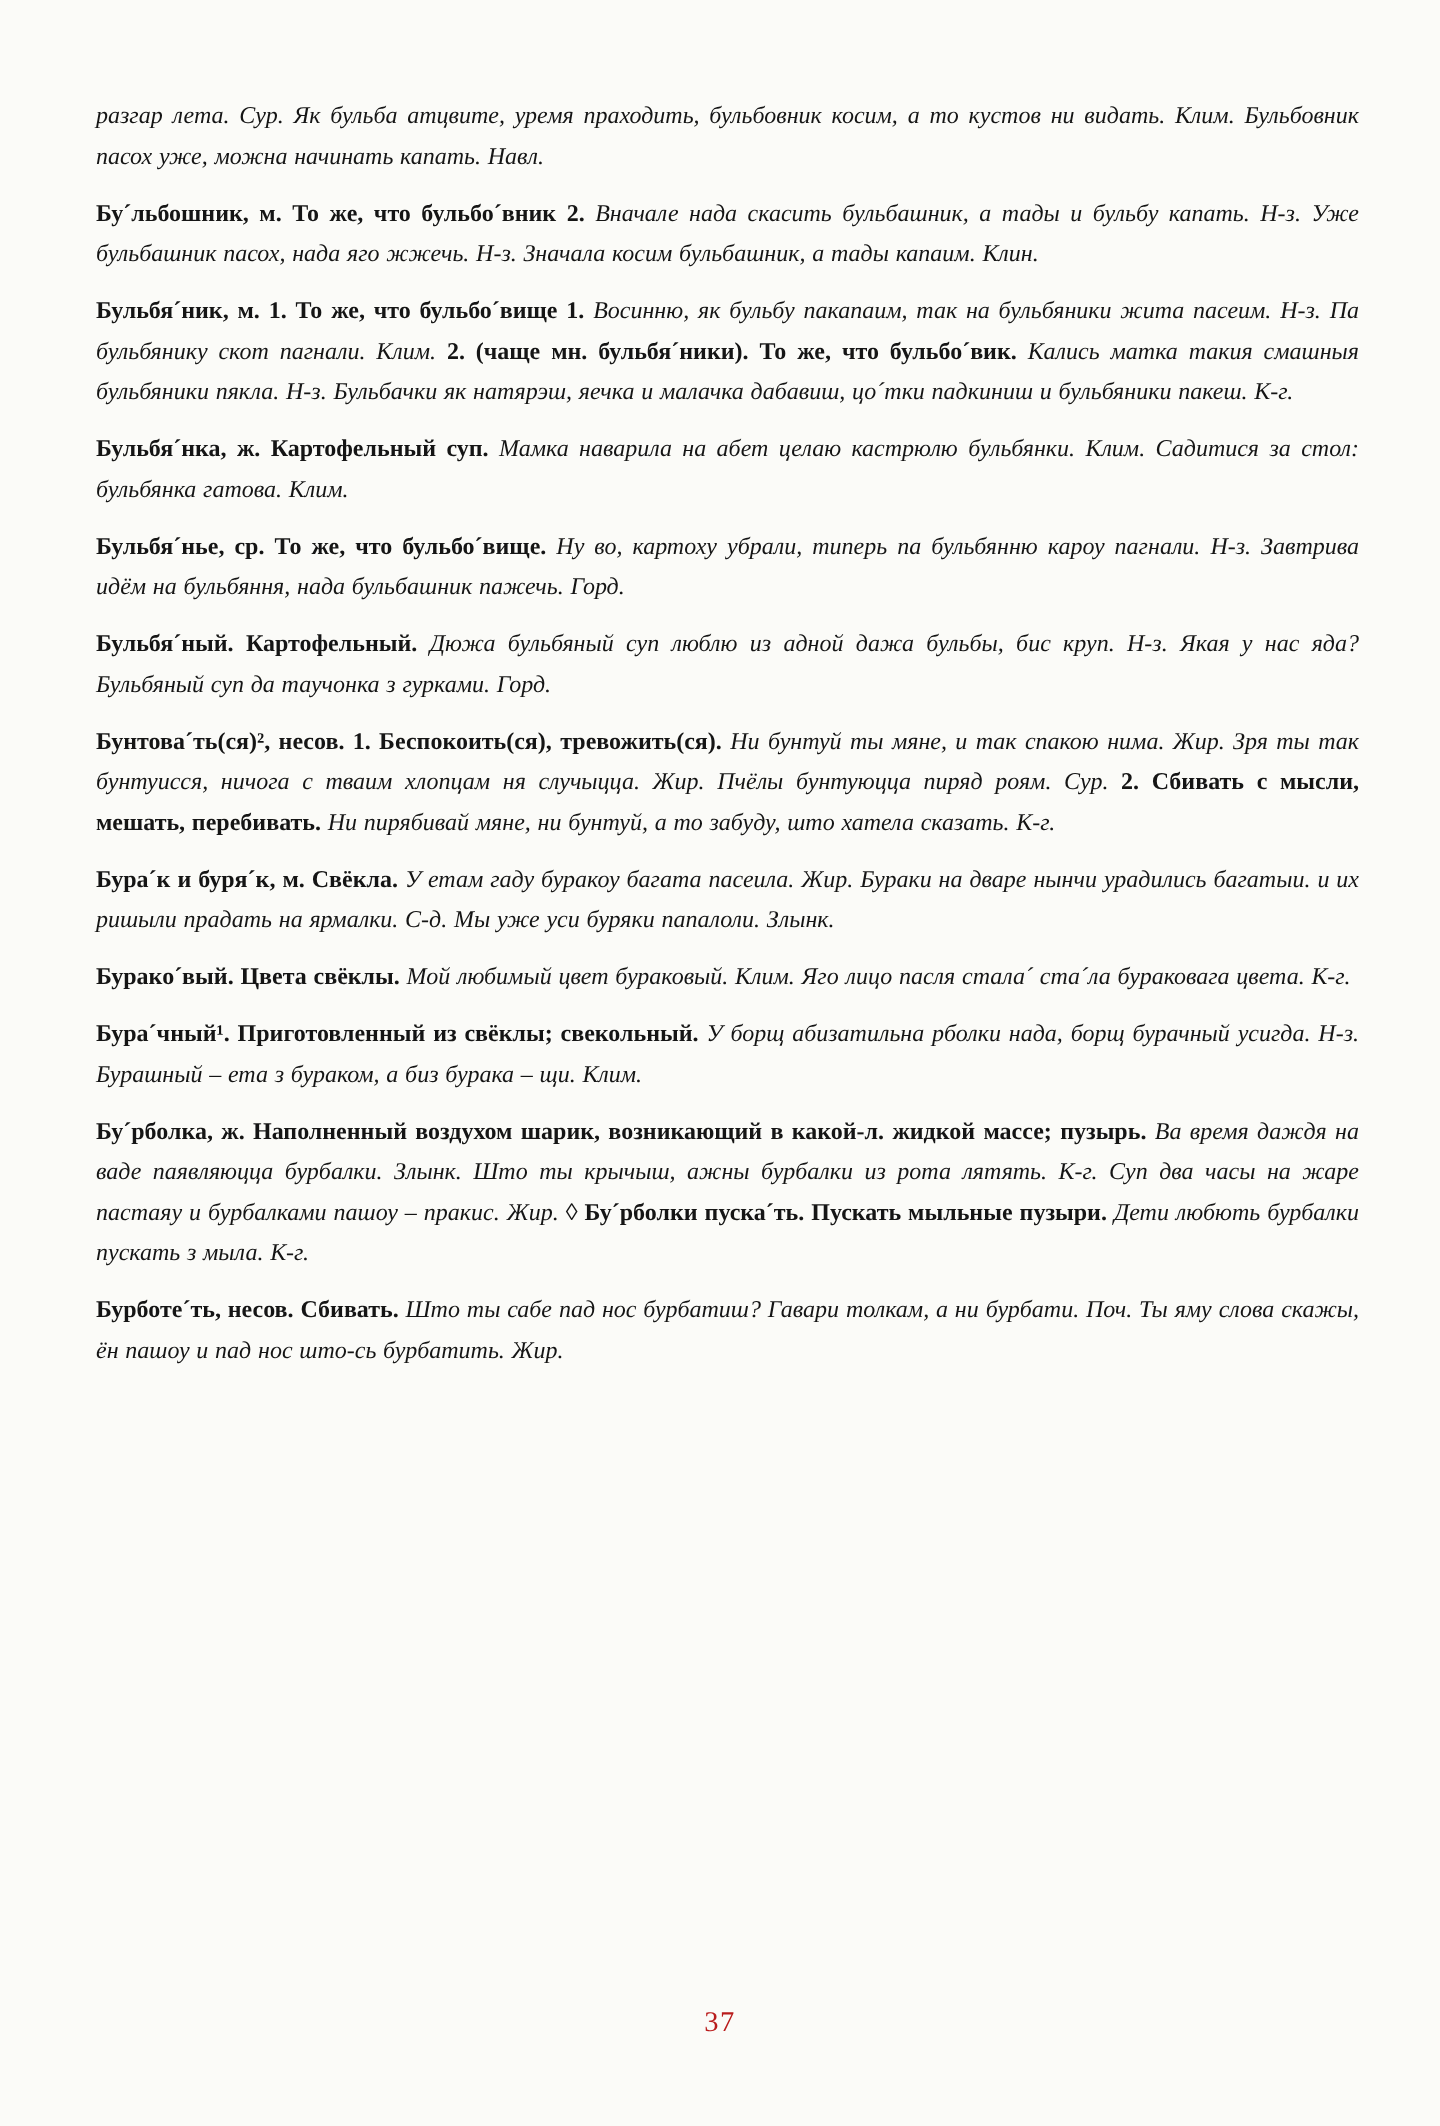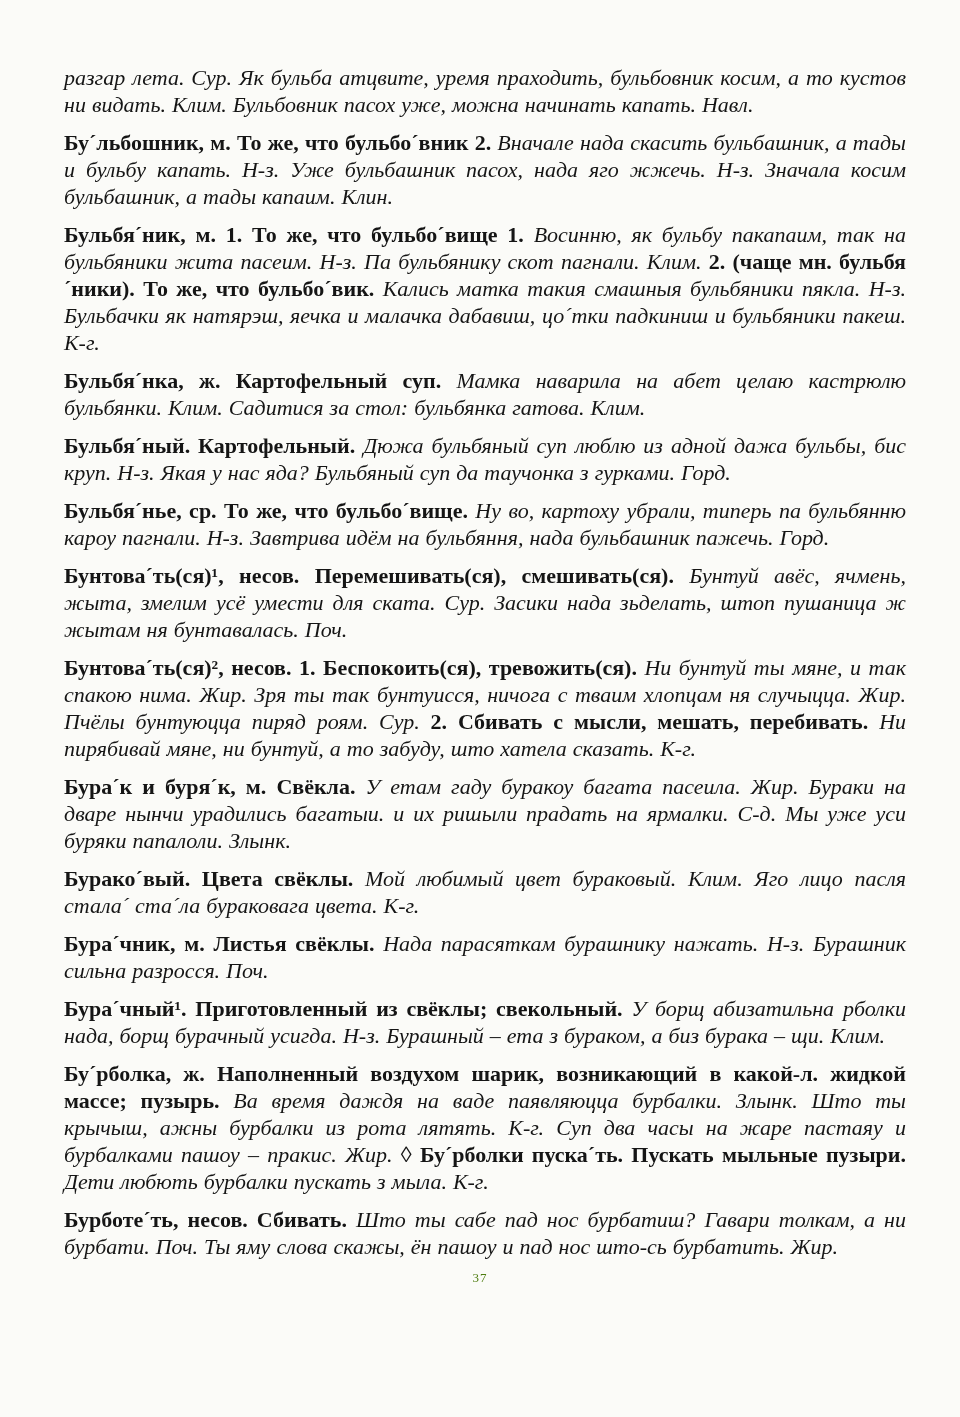--- a/index.html
+++ b/index.html
@@ -20,52 +20,50 @@
     inset: 0;
   }
   .text-block {
     position: absolute;
     left: 64px;
     top: 64px;
     width: 842px;
   }
   p.entry {
     margin: 0 0 11px 0;
-    font-size: 22px;
+    font-size: 16px;
     line-height: 27px;
     text-align: justify;
     word-spacing: 0.5px;
   }
   .run-b  { font-weight: 700; font-style: normal; }
   .run-i  { font-weight: 400; font-style: italic; }
   .page-number {
     position: absolute;
-    top: 1270px;
+    top: 1338px;
     left: 0;
     width: 100%;
     text-align: center;
-    font-size: 13px;
+    font-size: 19px;
     letter-spacing: 1px;
-    color: #4d7c0f;
+    color: #b91c1c;
   }
 </style>
 </head>
 <body>
 
 <main class="page">
   <section class="text-block" id="entries">
       <p class="entry"><span class="run-i">разгар лета. Сур. Як бульба атцвите, уремя праходить, бульбовник косим, а то кустов ни видать. Клим. Бульбовник пасох уже, можна начинать капать. Навл.</span></p>
       <p class="entry"><span class="run-b">Бу´льбошник, м. То же, что бульбо´вник 2. </span><span class="run-i">Вначале нада скасить бульбашник, а тады и бульбу капать. Н-з. Уже бульбашник пасох, нада яго жжечь. Н-з. Значала косим бульбашник, а тады капаим. Клин.</span></p>
       <p class="entry"><span class="run-b">Бульбя´ник, м. 1. То же, что бульбо´вище 1. </span><span class="run-i">Восинню, як бульбу пакапаим, так на бульбяники жита пасеим. Н-з. Па бульбянику скот пагнали. Клим. </span><span class="run-b">2. (чаще мн. бульбя´ники). То же, что бульбо´вик. </span><span class="run-i">Кались матка такия смашныя бульбяники пякла. Н-з. Бульбачки як натярэш, яечка и малачка дабавиш, цо´тки падкиниш и бульбяники пакеш. К-г.</span></p>
       <p class="entry"><span class="run-b">Бульбя´нка, ж. Картофельный суп. </span><span class="run-i">Мамка наварила на абет целаю кастрюлю бульбянки. Клим. Садитися за стол: бульбянка гатова. Клим.</span></p>
+      <p class="entry"><span class="run-b">Бульбя´нье, ср. То же, что бульбо´вище. </span><span class="run-i">Ну во, картоху убрали, типерь па бульбянню кароу пагнали. Н-з. Завтрива идём на бульбяння, нада бульбашник пажечь. Горд.</span></p>
       <p class="entry"><span class="run-b">Бульбя´ный. Картофельный. </span><span class="run-i">Дюжа бульбяный суп люблю из адной дажа бульбы, бис круп. Н-з. Якая у нас яда? Бульбяный суп да таучонка з гурками. Горд.</span></p>
-      <p class="entry"><span class="run-b">Бульбя´нье, ср. То же, что бульбо´вище. </span><span class="run-i">Ну во, картоху убрали, типерь па бульбянню кароу пагнали. Н-з. Завтрива идём на бульбяння, нада бульбашник пажечь. Горд.</span></p>
-      <p class="entry"><span class="run-b">Бунтова´ть(ся)¹, несов. Перемешивать(ся), смешивать(ся). </span><span class="run-i">Бунтуй авёс, ячмень, жыта, змелим усё умести для ската. Сур. Засики нада зьделать, штоп пушаница ж жытам ня бунтавалась. Поч.</span></p>
       <p class="entry"><span class="run-b">Бунтова´ть(ся)², несов. 1. Беспокоить(ся), тревожить(ся). </span><span class="run-i">Ни бунтуй ты мяне, и так спакою нима. Жир. Зря ты так бунтуисся, ничога с тваим хлопцам ня случыцца. Жир. Пчёлы бунтуюцца пиряд роям. Сур. </span><span class="run-b">2. Сбивать с мысли, мешать, перебивать. </span><span class="run-i">Ни пирябивай мяне, ни бунтуй, а то забуду, што хатела сказать. К-г.</span></p>
       <p class="entry"><span class="run-b">Бура´к и буря´к, м. Свёкла. </span><span class="run-i">У етам гаду буракоу багата пасеила. Жир. Бураки на дваре нынчи урадились багатыи. и их ришыли прадать на ярмалки. С-д. Мы уже уси буряки папалоли. Злынк.</span></p>
       <p class="entry"><span class="run-b">Бурако´вый. Цвета свёклы. </span><span class="run-i">Мой любимый цвет бураковый. Клим. Яго лицо пасля стала´ ста´ла бураковага цвета. К-г.</span></p>
-      <p class="entry"><span class="run-b">Бура´чник, м. Листья свёклы. </span><span class="run-i">Нада парасяткам бурашнику нажать. Н-з. Бурашник сильна разросся. Поч.</span></p>
       <p class="entry"><span class="run-b">Бура´чный¹. Приготовленный из свёклы; свекольный. </span><span class="run-i">У борщ абизатильна рболки нада, борщ бурачный усигда. Н-з. Бурашный – ета з бураком, а биз бурака – щи. Клим.</span></p>
       <p class="entry"><span class="run-b">Бу´рболка, ж. Наполненный воздухом шарик, возникающий в какой-л. жидкой массе; пузырь. </span><span class="run-i">Ва время даждя на ваде паявляюцца бурбалки. Злынк. Што ты крычыш, ажны бурбалки из рота лятять. К-г. Суп два часы на жаре пастаяу и бурбалками пашоу – пракис. Жир. </span><span class="run-b">◊ Бу´рболки пуска´ть. Пускать мыльные пузыри. </span><span class="run-i">Дети любють бурбалки пускать з мыла. К-г.</span></p>
       <p class="entry"><span class="run-b">Бурботе´ть, несов. Сбивать. </span><span class="run-i">Што ты сабе пад нос бурбатиш? Гавари толкам, а ни бурбати. Поч. Ты яму слова скажы, ён пашоу и пад нос што-сь бурбатить. Жир.</span></p>
     </section>
   <footer class="page-number">37</footer>
 </main>
 
 </body></html>

